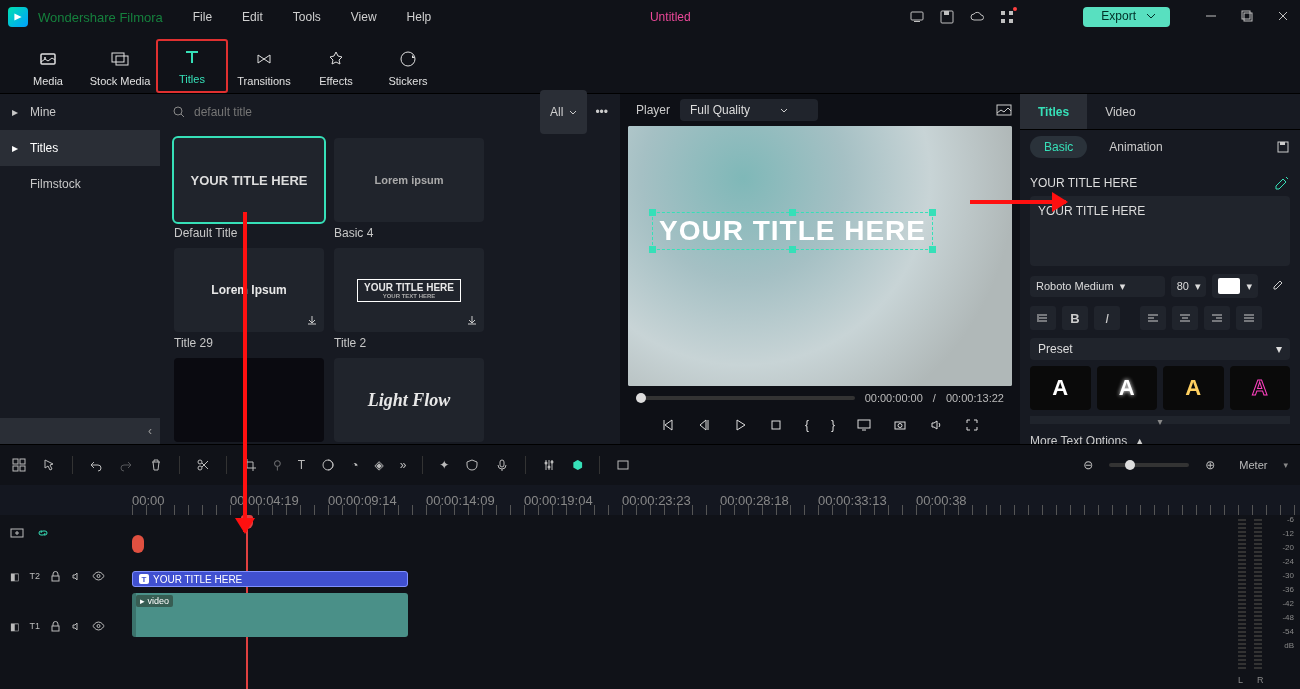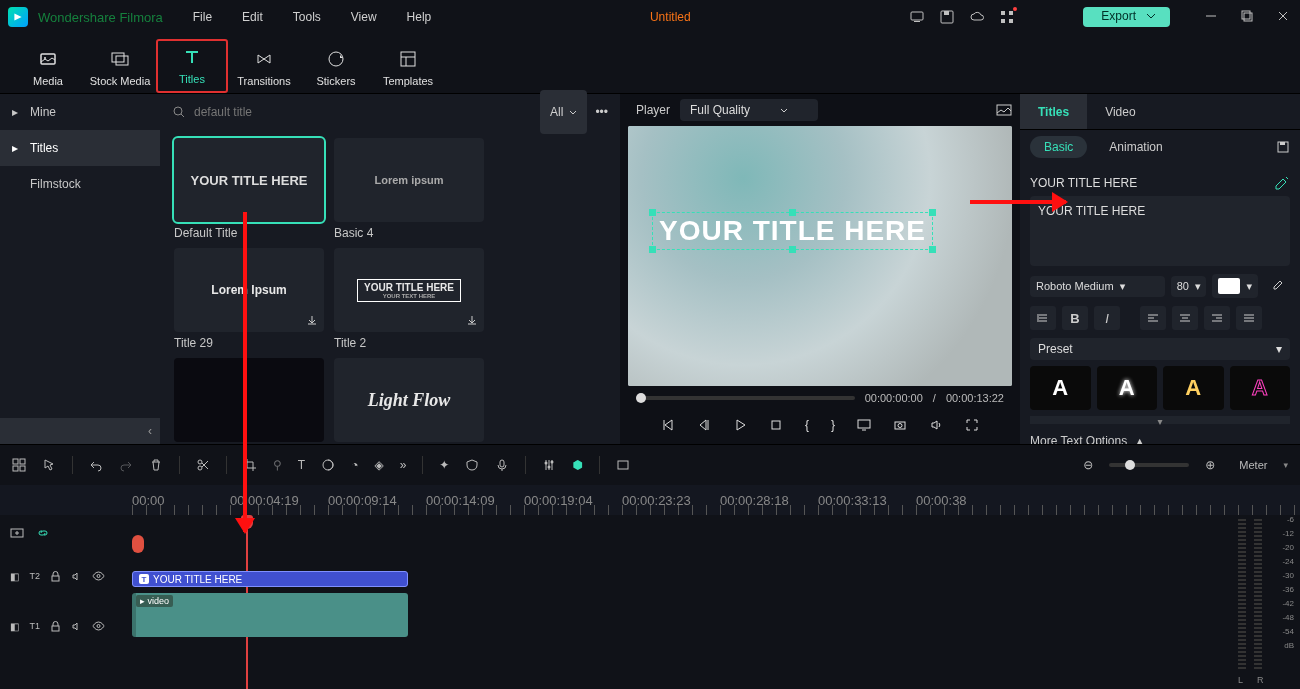--- a/index.html
+++ b/index.html
@@ -5,21 +5,21 @@
 * { box-sizing: border-box; margin: 0; padding: 0; font-family: -apple-system, "Segoe UI", Arial, sans-serif; }
 body { background: #101218; color: #d0d0d0; width: 1300px; height: 689px; overflow: hidden; font-size: 12px; }
 
 
 .topbar { display: flex; align-items: center; height: 34px; padding: 0 8px; background: #101218; }
 .logo { width: 20px; height: 20px; background: linear-gradient(135deg,#00e0b0,#00a0ff); border-radius: 4px; margin-right: 10px; display: flex; align-items:center; justify-content:center; }
 .logo svg{width:12px;height:12px;}
 .app-name { font-size: 13px; color: #15803d; margin-right: 30px; }
 .menu { display: flex; gap: 30px; }
 .menu span { font-size: 12px; color: #d0d0d0; cursor: pointer; }
-.topbar .center { flex: 1; text-align: center; font-size: 12px; color: #f97316; }
+.topbar .center { flex: 1; text-align: center; font-size: 12px; color: #ec4899; }
 .top-icons { display: flex; gap: 14px; align-items: center; }
 .top-icon { width: 16px; height: 16px; color: #c0c0c0; cursor: pointer; position:relative; }
 .export-btn { background: #58e0c0; color: #003028; border-radius: 4px; padding: 2px 14px 4px 18px; display:flex; align-items:center; gap:10px; font-size:12px; cursor:pointer;}
 .win-ctrl { display:flex; gap:20px; margin-left:20px; }
 
 
 .assets-row { display: flex; align-items: flex-end; height: 60px; background: #101218; padding: 0 12px; gap: 0px; border-bottom:1px solid #000; }
 .asset-tab { width: 72px; display:flex; flex-direction:column; align-items:center; gap:6px; color:#e0e0e0; font-size:11px; padding:6px 0; cursor:pointer; }
 .asset-tab.active { border:2px solid #e03030; border-radius:3px; color:#36e0b8;}
 .asset-tab .ic{width:20px;height:20px;}
@@ -216,31 +216,30 @@
       <span>Titles</span>
     </div>
   <div class="asset-tab">
       <svg class="ic" viewBox="0 0 20 20">
         <path d="M4 6l6 4-6 4zM16 6l-6 4 6 4z" fill="none" stroke="#e0e0e0"></path>
       </svg>
       <span>Transitions</span>
     </div>
   <div class="asset-tab">
       <svg class="ic" viewBox="0 0 20 20">
+        <path d="M10 3l2 4 4 1-3 3 1 4-4-2-4 2 1-4-3-3 4-1z" fill="none" stroke="#e0e0e0"></path>
+      </svg>
+      <span>Effects</span>
+    </div>
+  <div class="asset-tab">
+      <svg class="ic" viewBox="0 0 20 20">
         <circle cx="10" cy="10" r="7" fill="none" stroke="#e0e0e0"></circle>
         <path d="M14 6l3 3-3 0z" fill="#e0e0e0"></path>
       </svg>
       <span>Stickers</span>
-    </div>
-  <div class="asset-tab">
-      <svg class="ic" viewBox="0 0 20 20">
-        <rect x="3" y="3" width="14" height="14" fill="none" stroke="#e0e0e0"></rect>
-        <path d="M3 8h14M8 8v9" stroke="#e0e0e0"></path>
-      </svg>
-      <span>Templates</span>
     </div>
 </div>
 
 <div class="main">
   <div class="left-side">
     <div class="side-item">
         <span class="chev">▸</span>
         <span>Mine</span>
       </div>
     <div class="side-item active">

